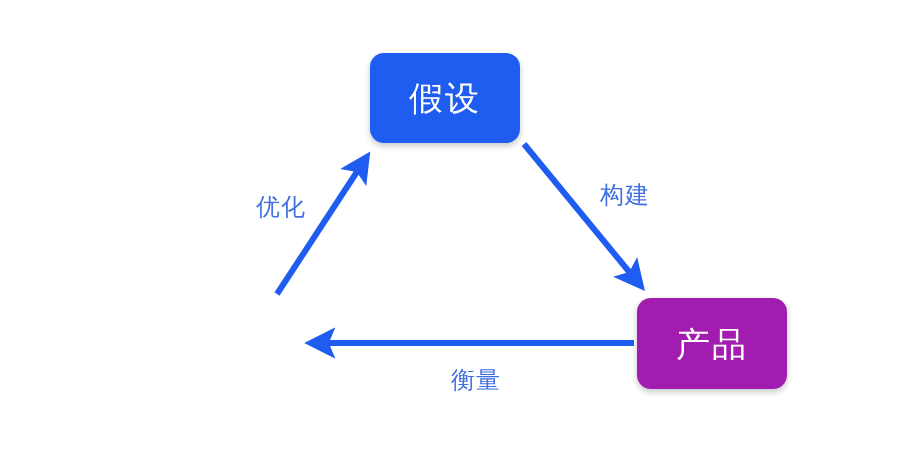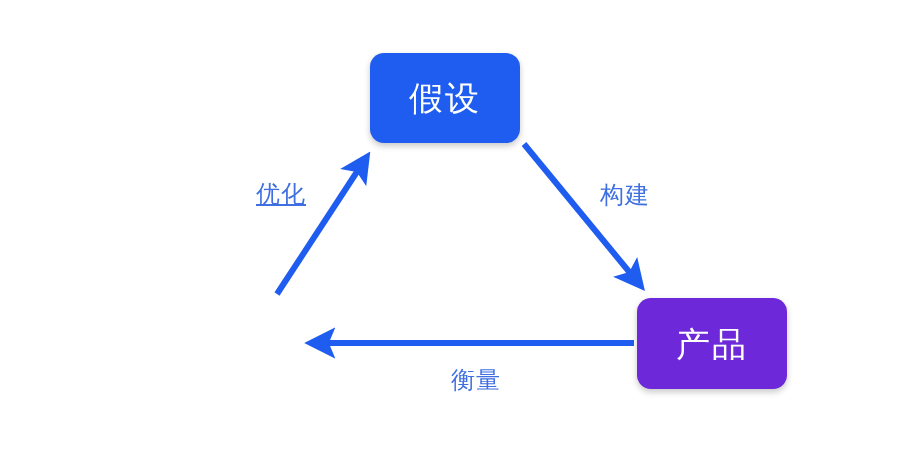--- a/index.html
+++ b/index.html
@@ -64,22 +64,21 @@
   .edge-label {
     position: absolute;
     font-size: 24px;
     letter-spacing: 1px;
     line-height: 1;
     white-space: nowrap;
     transform: translate(-50%, -50%);
   }
   #edge-label-optimize {
     left: 281px;
-    top: 194px;
-    text-decoration: underline;
+    top: 207px;
   }
   #edge-label-build {
     left: 625px;
     top: 195px;
   }
   #edge-label-measure {
     left: 445px;
     top: 380px;
     margin-left: 31px;
   }
@@ -101,21 +100,21 @@
     <line x1="634" y1="343" x2="312" y2="343" stroke="#1f5cf0" stroke-width="6" stroke-linecap="butt" marker-end="url(#arrowhead)"></line>
 
     <line x1="277" y1="294" x2="366" y2="158" stroke="#1f5cf0" stroke-width="6" stroke-linecap="butt" marker-end="url(#arrowhead)"></line>
   </svg>
 
   <div class="node" id="node-hypothesis" style="background:#1f5cf0;">
     <span class="node-label">假设</span>
   </div>
 
 
-  <div class="node" id="node-product" style="background:#6d28d9;">
+  <div class="node" id="node-product" style="background:#a21caf;">
     <span class="node-label">产品</span>
   </div>
 
   <span class="edge-label" id="edge-label-build" style="color:#3f6fe0;">构建</span>
 
   <span class="edge-label" id="edge-label-measure" style="color:#3f6fe0;">衡量</span>
 
   <span class="edge-label" id="edge-label-optimize" style="color:#3f6fe0;">优化</span>
 
 </div>

